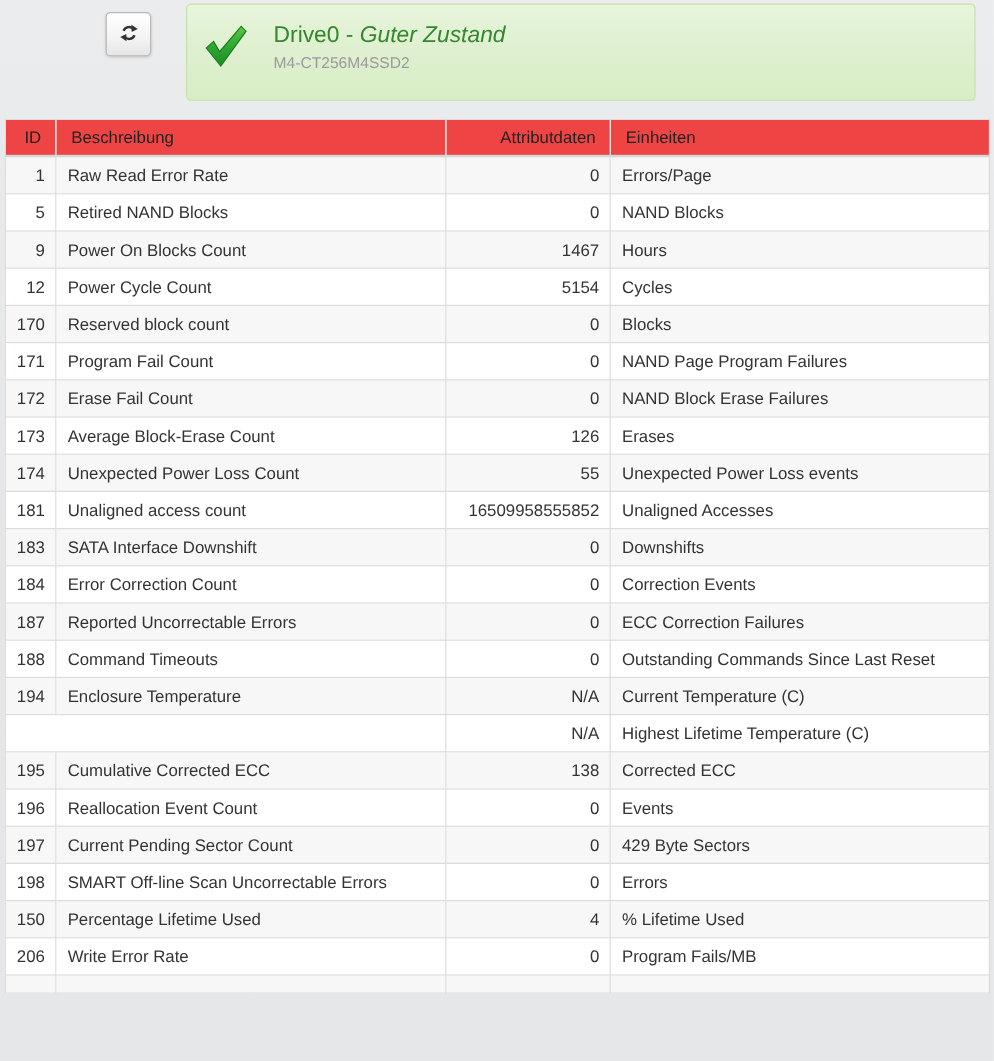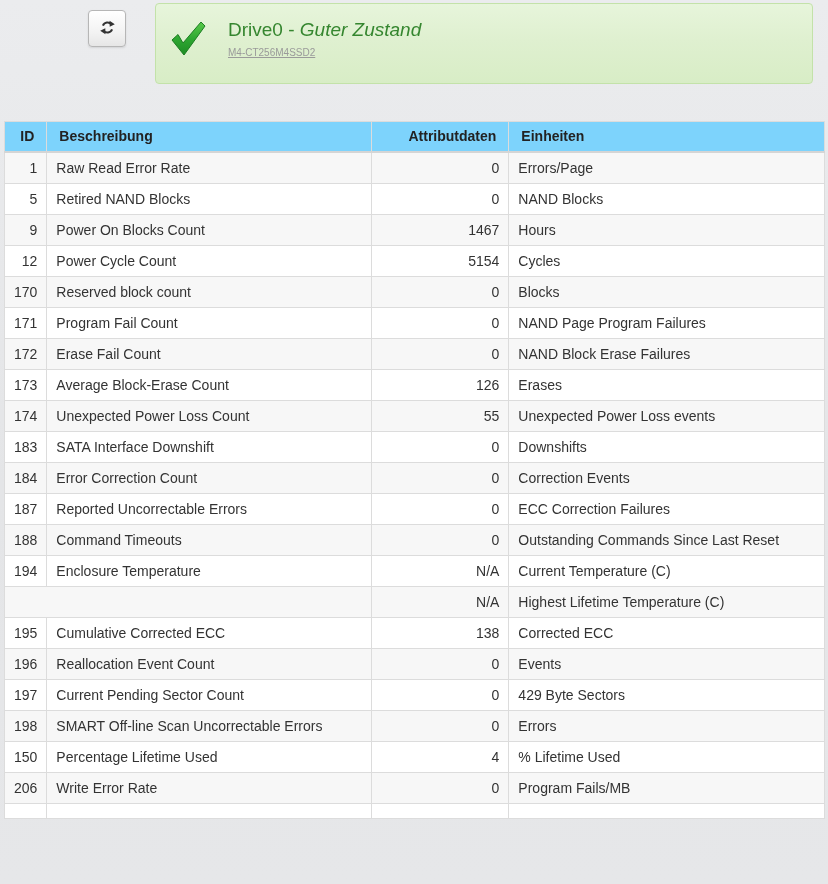--- a/index.html
+++ b/index.html
@@ -4,21 +4,21 @@
 <style>
   * { margin: 0; padding: 0; box-sizing: border-box; }
   html, body {
     width: 828px; height: 884px;
     overflow: hidden;
     font-family: "Liberation Sans", sans-serif;
     background: linear-gradient(180deg, #ebecee 0%, #e4e5e7 55%, #e6e7e9 100%);
   }
 
   
-  .toolbar { position: relative; height: 121px; }
+  .toolbar { position: relative; height: 99px; }
 
   .refresh-btn {
     position: absolute; left: 88px; top: 10px;
     width: 38px; height: 37px;
     border: 1px solid #b6b6b6; border-radius: 4px;
     background: linear-gradient(180deg, #ffffff 0%, #f3f3f3 60%, #e6e6e6 100%);
     box-shadow: 0 1px 2px rgba(0,0,0,.10);
     cursor: pointer;
     display: flex; align-items: center; justify-content: center;
   }
@@ -27,42 +27,42 @@
   .status-panel {
     position: absolute; left: 155px; top: 3px;
     width: 658px; height: 81px;
     border: 1px solid #c3e2a9; border-radius: 4px;
     background: linear-gradient(180deg, #e7f5db 0%, #dff0d0 45%, #d8edc6 100%);
   }
   .check-wrap { position: absolute; left: 12px; top: 15px; width: 40px; height: 42px; }
   .panel-text { position: absolute; left: 72px; top: 13px; }
   .panel-title { font-size: 19px; line-height: 25px; color: #35862f; font-weight: 400; }
   .panel-title .cond { font-style: italic; }
-  .panel-sub { font-size: 10px; line-height: 17px; color: #9a9a9a; margin-top: 2px; text-decoration: underline; }
+  .panel-sub { font-size: 13px; line-height: 17px; color: #9a9a9a; margin-top: 2px; }
 
   
   .table-wrap { margin: 0 3px 0 4px; }
   table {
     width: 821px; border-collapse: collapse;
     background: #ffffff;
     font-size: 14px; color: #333;
     border: 1px solid #dcdcdc;
   }
   th, td {
     border: 1px solid #dcdcdc;
     padding: 7px 9px;
     line-height: 16px;
     text-align: left;
     white-space: nowrap; overflow: hidden;
   }
   th {
-    font-weight: bold; color: #222;
+    font-weight: normal; color: #222;
     padding: 6px 12px; line-height: 17px;
     border-bottom: 2px solid #d5d5d5;
-    background: #7dd3fc;
+    background: #ef4444;
   }
   .num { text-align: right; }
   col.c-id   { width: 41px; }
   col.c-desc { width: 325px; }
   col.c-val  { width: 137px; }
   tbody tr:nth-child(odd) { background: #f7f7f7; }
   tbody tr:nth-child(even) { background: #ffffff; }
 </style>
 </head>
 <body>
@@ -168,20 +168,26 @@
           <td class="num">126</td>
           <td>Erases</td>
         </tr>
         <tr>
           <td class="num">174</td>
           <td>Unexpected Power Loss Count</td>
           <td class="num">55</td>
           <td>Unexpected Power Loss events</td>
         </tr>
         <tr>
+          <td class="num">181</td>
+          <td>Unaligned access count</td>
+          <td class="num">16509958555852</td>
+          <td>Unaligned Accesses</td>
+        </tr>
+        <tr>
           <td class="num">183</td>
           <td>SATA Interface Downshift</td>
           <td class="num">0</td>
           <td>Downshifts</td>
         </tr>
         <tr>
           <td class="num">184</td>
           <td>Error Correction Count</td>
           <td class="num">0</td>
           <td>Correction Events</td>

